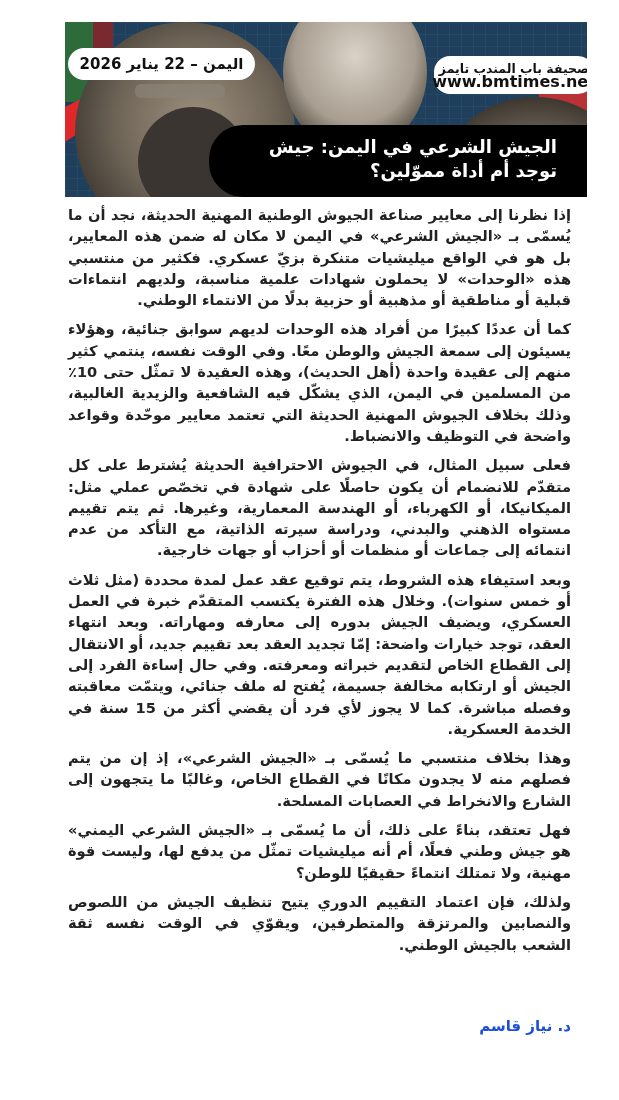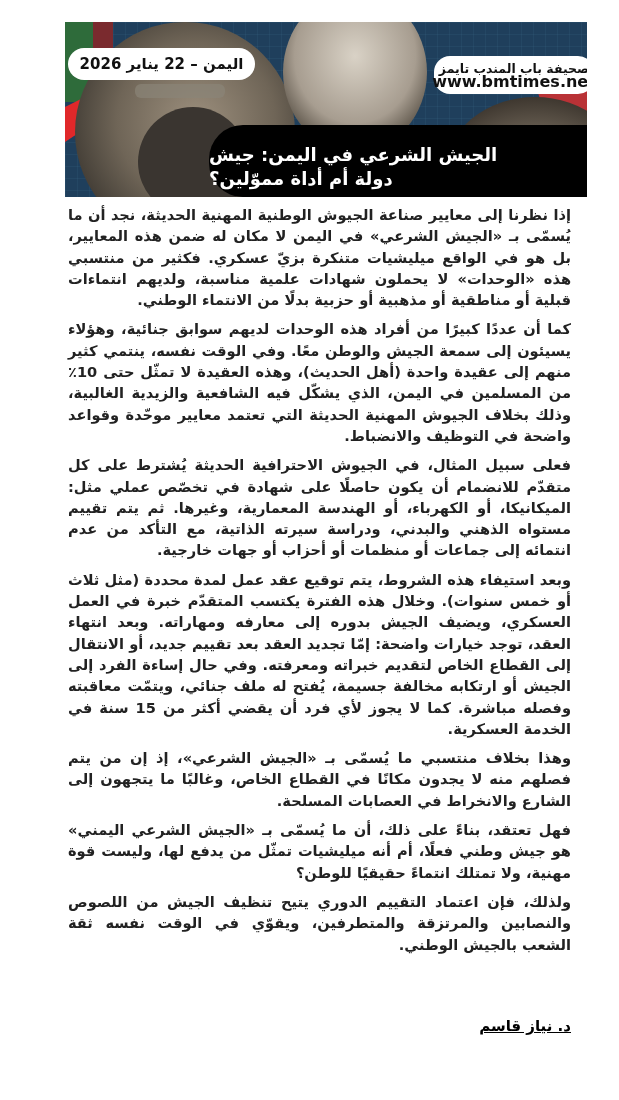--- a/index.html
+++ b/index.html
@@ -16,34 +16,34 @@
       text-align: center;
     }
     .pill-date { left: 3px; top: 26px; width: 187px; height: 32px; font-size: 15px; direction: rtl; }
     .pill-brand { left: 369px; top: 34px; width: 160px; height: 38px; font-size: 12px; line-height: 13px; }
     .pill-brand .ar { direction: rtl; font-size: 12.5px; }
     .pill-brand .url { font-family: "DejaVu Sans", sans-serif; font-size: 16px; font-weight: bold; }
     .caption {
       position: absolute; left: 144px; top: 103px; width: 378px; height: 72px;
       background: #000000; border-radius: 34px 0 0 34px;
       color: #ffffff; font-family: "DejaVu Sans", sans-serif; font-weight: bold;
-      font-size: 18px; line-height: 24px; direction: rtl; text-align: left;
-      padding: 18px 30px 0 0; box-sizing: border-box;
+      font-size: 18px; line-height: 24px; direction: rtl; text-align: right;
+      padding: 10px 30px 0 0; box-sizing: border-box;
     }
     .article {
       position: absolute; left: 52px; top: 204px; width: 519px;
       direction: rtl; text-align: justify;
       font-family: "DejaVu Sans", sans-serif; font-weight: bold;
       font-size: 14.6px; line-height: 21.3px; color: #222222;
     }
     .article p { margin: 0 0 8px 16px; }
     .signature {
       position: absolute; right: 48px; top: 1017px;
       direction: rtl; font-family: "DejaVu Sans", sans-serif; font-weight: bold;
-      font-size: 15px; color: #000000; text-decoration: underline;
+      font-size: 15px; color: #1d4ed8;
     }
   </style>
 </head>
 <body>
 
 <div class="hero">
   <svg class="hero-bg" width="522" height="175" viewBox="0 0 522 175" xmlns="http://www.w3.org/2000/svg">
     <defs>
       <pattern id="grid" width="12" height="12" patternUnits="userSpaceOnUse">
         <path d="M12 0 L0 0 0 12" fill="none" stroke="#3d6a8a" stroke-width="0.6" opacity="0.6"></path>
@@ -82,21 +82,21 @@
     <span>اليمن – 22 يناير 2026</span>
   </div>
 
   <div class="pill pill-brand">
     <span class="ar">صحيفة باب المندب تايمز</span>
     <span class="url">www.bmtimes.net</span>
   </div>
 
   <div class="caption">
     <div>الجيش الشرعي في اليمن: جيش</div>
-    <div>دولة أم أداة مموّلين؟</div>
+    <div>توجد أم أداة مموّلين؟</div>
   </div>
 </div>
 
 <div class="article">
   <p>إذا نظرنا إلى معايير صناعة الجيوش الوطنية المهنية الحديثة، نجد أن ما يُسمّى بـ «الجيش الشرعي» في اليمن لا مكان له ضمن هذه المعايير، بل هو في الواقع ميليشيات متنكرة بزيّ عسكري. فكثير من منتسبي هذه «الوحدات» لا يحملون شهادات علمية مناسبة، ولديهم انتماءات قبلية أو مناطقية أو مذهبية أو حزبية بدلًا من الانتماء الوطني.</p>
   <p>كما أن عددًا كبيرًا من أفراد هذه الوحدات لديهم سوابق جنائية، وهؤلاء يسيئون إلى سمعة الجيش والوطن معًا. وفي الوقت نفسه، ينتمي كثير منهم إلى عقيدة واحدة (أهل الحديث)، وهذه العقيدة لا تمثّل حتى 10٪ من المسلمين في اليمن، الذي يشكّل فيه الشافعية والزيدية الغالبية، وذلك بخلاف الجيوش المهنية الحديثة التي تعتمد معايير موحّدة وقواعد واضحة في التوظيف والانضباط.</p>
   <p>فعلى سبيل المثال، في الجيوش الاحترافية الحديثة يُشترط على كل متقدّم للانضمام أن يكون حاصلًا على شهادة في تخصّص عملي مثل: الميكانيكا، أو الكهرباء، أو الهندسة المعمارية، وغيرها. ثم يتم تقييم مستواه الذهني والبدني، ودراسة سيرته الذاتية، مع التأكد من عدم انتمائه إلى جماعات أو منظمات أو أحزاب أو جهات خارجية.</p>
   <p>وبعد استيفاء هذه الشروط، يتم توقيع عقد عمل لمدة محددة (مثل ثلاث أو خمس سنوات). وخلال هذه الفترة يكتسب المتقدّم خبرة في العمل العسكري، ويضيف الجيش بدوره إلى معارفه ومهاراته. وبعد انتهاء العقد، توجد خيارات واضحة: إمّا تجديد العقد بعد تقييم جديد، أو الانتقال إلى القطاع الخاص لتقديم خبراته ومعرفته. وفي حال إساءة الفرد إلى الجيش أو ارتكابه مخالفة جسيمة، يُفتح له ملف جنائي، ويتمّت معاقبته وفصله مباشرة. كما لا يجوز لأي فرد أن يقضي أكثر من 15 سنة في الخدمة العسكرية.</p>
   <p>وهذا بخلاف منتسبي ما يُسمّى بـ «الجيش الشرعي»، إذ إن من يتم فصلهم منه لا يجدون مكانًا في القطاع الخاص، وغالبًا ما يتجهون إلى الشارع والانخراط في العصابات المسلحة.</p>
   <p>فهل تعتقد، بناءً على ذلك، أن ما يُسمّى بـ «الجيش الشرعي اليمني» هو جيش وطني فعلًا، أم أنه ميليشيات تمثّل من يدفع لها، وليست قوة مهنية، ولا تمتلك انتماءً حقيقيًا للوطن؟</p>

